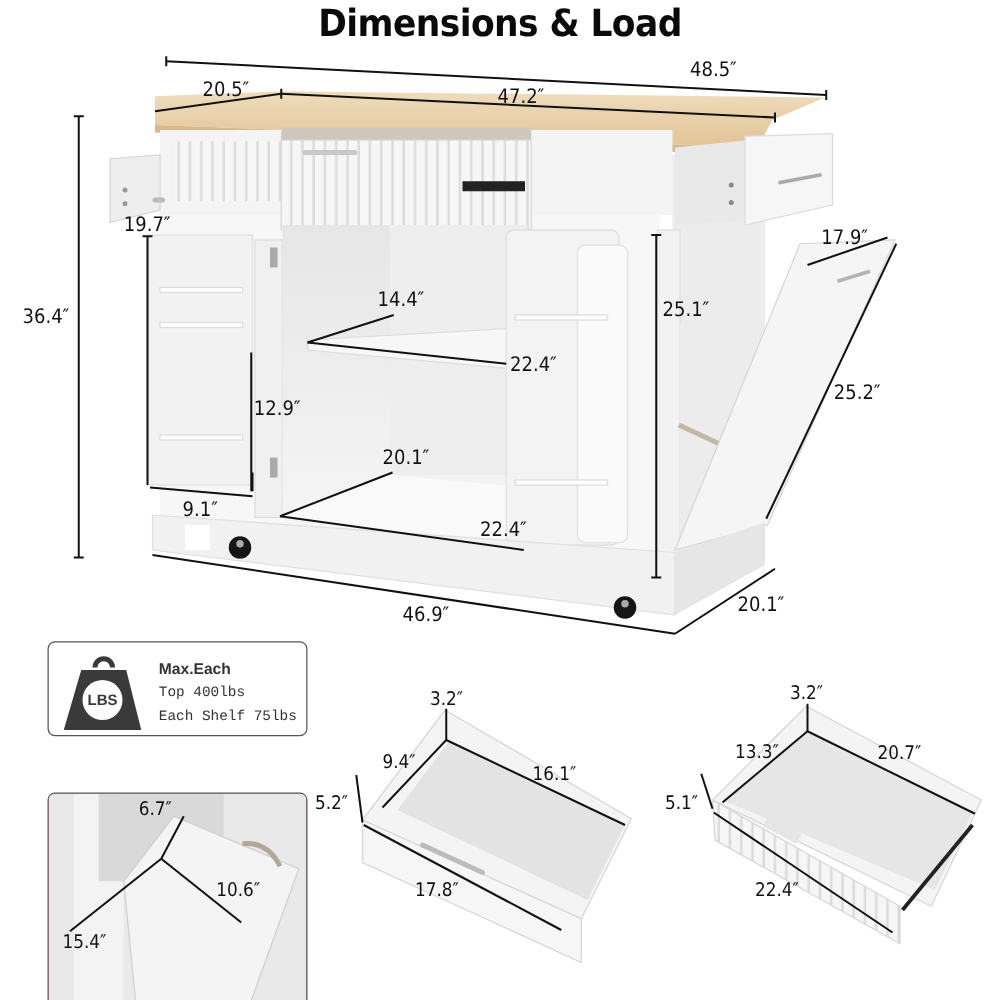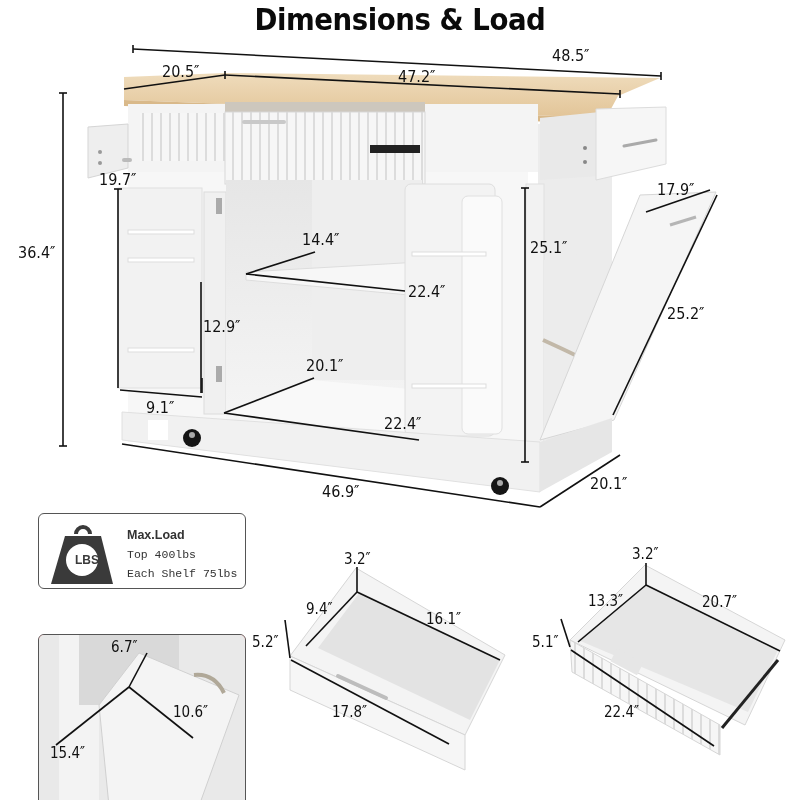--- a/index.html
+++ b/index.html
@@ -162,22 +162,22 @@
 <div class="dim big" style="left:667px;top:304px">25.2″</div>
 <div class="dim big" style="left:322px;top:482px">46.9″</div>
 <div class="dim big" style="left:590px;top:474px">20.1″</div>
 
 <div class="panel" style="left:38px;top:513px;width:206px;height:74px">
   <svg width="80" height="74" style="position:absolute;left:4px;top:0">
     <path d="M33,20 a7,7 0 0 1 14,0" stroke="#3a3a3a" stroke-width="4" fill="none"></path>
     <polygon points="22,22 58,22 70,70 8,70" fill="#3a3a3a"></polygon>
     <circle cx="39" cy="46" r="16" fill="#fff"></circle>
   </svg>
-  <div style="position:absolute;left:26px;top:39px;width:34px;text-align:right;font-size:12px;font-weight:bold;color:#3a3a3a">LBS</div>
-  <div class="load-title">Max.Load</div>
+  <div style="position:absolute;left:26px;top:39px;width:34px;text-align:center;font-size:12px;font-weight:bold;color:#3a3a3a">LBS</div>
+  <div class="load-title">Max.Each</div>
   <div class="load-line" style="top:34px">Top 400lbs</div>
   <div class="load-line" style="top:53px">Each Shelf 75lbs</div>
 </div>
 
 <div class="panel" style="left:38px;top:634px;width:206px;height:171px;background:#fca5a5">
   <svg width="206" height="171">
     <rect x="0" y="0" width="206" height="171" fill="#e9e9e9"></rect>
     <rect x="20" y="0" width="40" height="171" fill="#f3f3f3"></rect>
     <rect x="40" y="0" width="100" height="70" fill="#d9d9d9"></rect>
     <polygon points="60,70 100,18 200,60 160,171 70,171" fill="#f4f4f4" stroke="#d0d0d0"></polygon>

